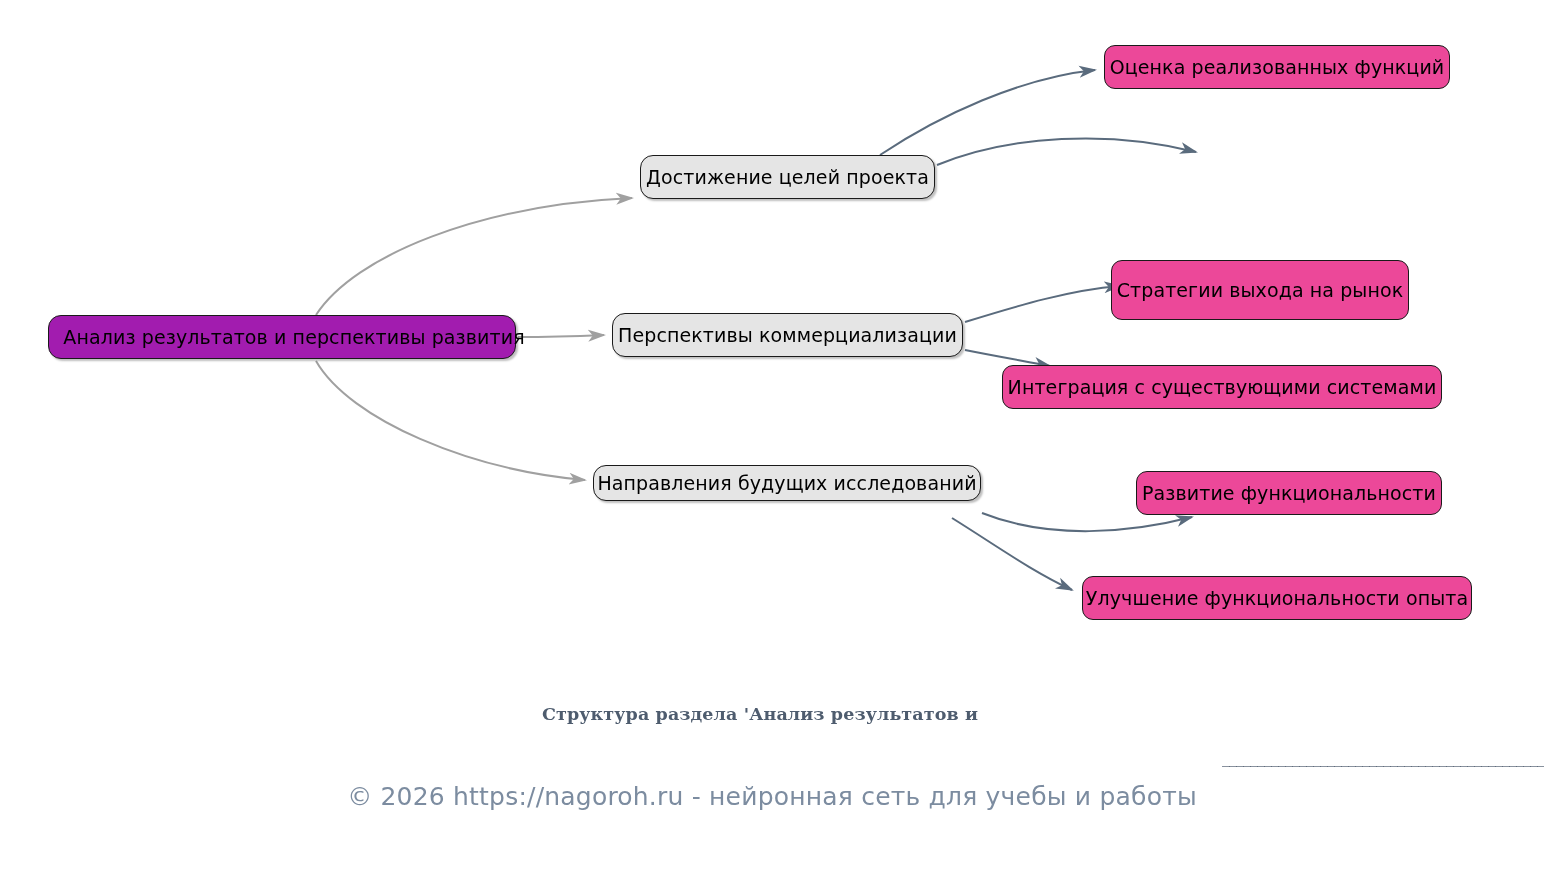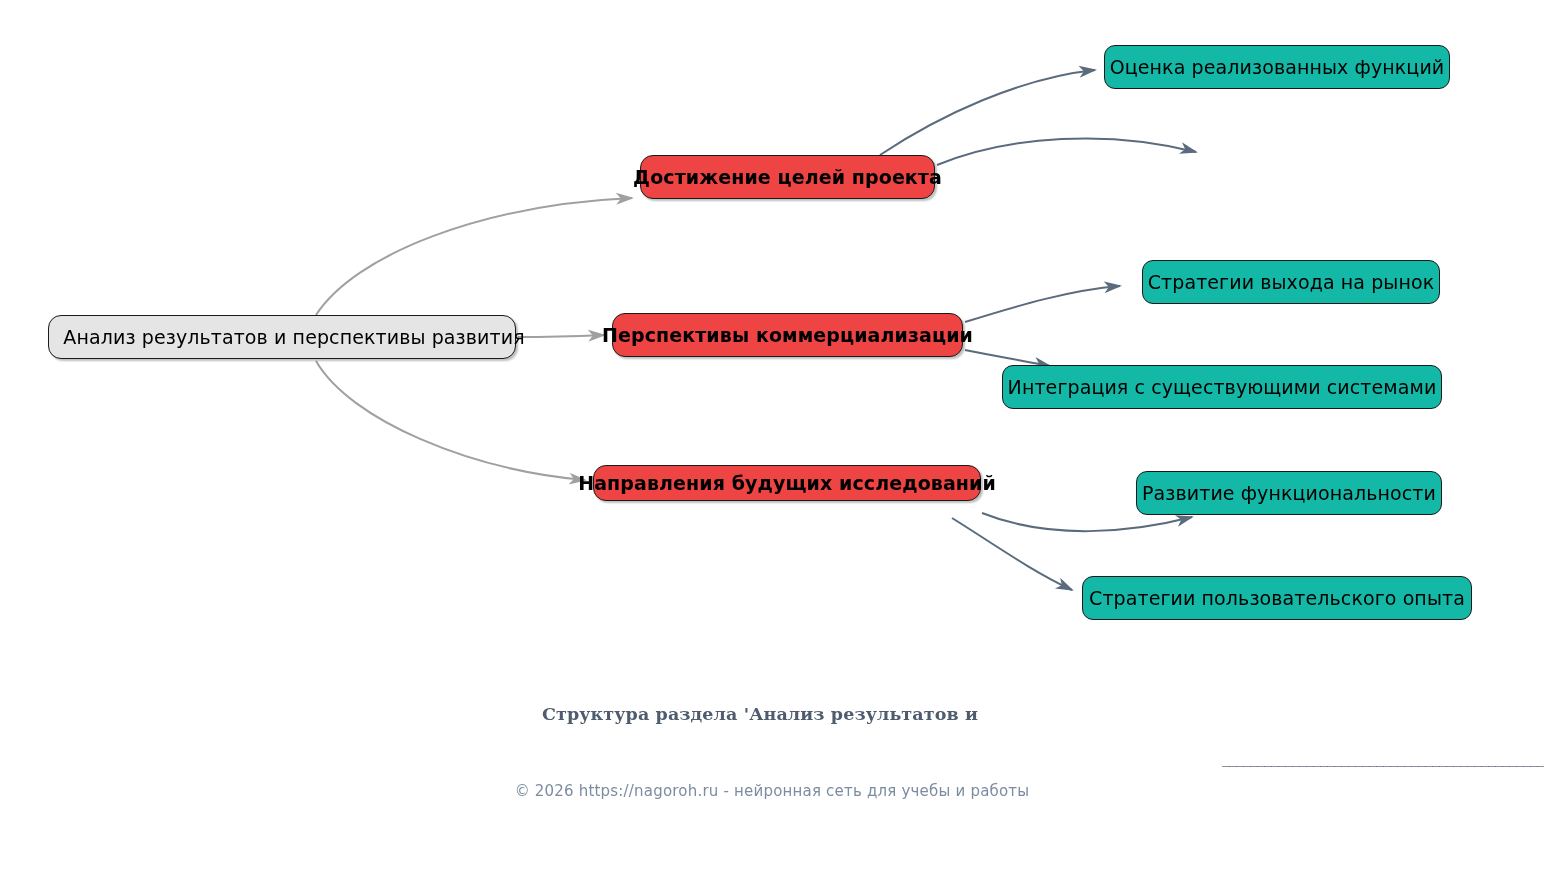--- a/index.html
+++ b/index.html
@@ -32,33 +32,32 @@
     align-items: center;
     justify-content: center;
     border-radius: 13px;
     font-family: "DejaVu Sans", sans-serif;
     font-size: 19px;
     color: #000000;
     white-space: nowrap;
     letter-spacing: 0.1px;
   }
   .node-root {
-    background: #e5e5e5;
+    background: #a21caf;
     border: 1.6px solid #1a1a1a;
     box-shadow: 2px 2px 2px rgba(0,0,0,0.25);
     padding-left: 24px;
   }
   .node-branch {
-    background: #ef4444;
+    background: #e5e5e5;
     border: 1.6px solid #1a1a1a;
     box-shadow: 2px 2px 2px rgba(0,0,0,0.25);
-    font-weight: bold;
   }
   .node-leaf {
-    background: #14b8a6;
+    background: #ec4899;
     border: 1.6px solid #1a1a1a;
     border-radius: 11px;
     text-align: center;
   }
   #caption {
     position: absolute;
     left: 0;
     width: 1520px;
     top: 704px;
     text-align: center;
@@ -83,21 +82,21 @@
     overflow: hidden;
     white-space: nowrap;
   }
   #footer {
     position: absolute;
     left: 0;
     width: 1544px;
     top: 782px;
     text-align: center;
     font-family: "DejaVu Sans", sans-serif;
-    font-size: 15px;
+    font-size: 25px;
     color: #7c8ca0;
     letter-spacing: 0.2px;
   }
 </style>
 </head>
 <body>
 
 <div id="canvas">
 
   <svg id="edge-layer" viewBox="0 0 1544 879">
@@ -136,31 +135,31 @@
   <div class="node node-branch" style="left:612px; top:313px; width:351px; height:44px;">
     <span>Перспективы коммерциализации</span>
   </div>
   <div class="node node-branch" style="left:593px; top:465px; width:388px; height:36px;">
     <span>Направления будущих исследований</span>
   </div>
 
   <div class="node node-leaf" style="left:1104px; top:45px; width:346px; height:44px;">
     <span>Оценка реализованных функций</span>
   </div>
-  <div class="node node-leaf" style="left:1142px; top:260px; width:298px; height:44px;">
+  <div class="node node-leaf" style="left:1111px; top:260px; width:298px; height:60px;">
     <span>Стратегии выхода на рынок</span>
   </div>
   <div class="node node-leaf" style="left:1002px; top:365px; width:440px; height:44px;">
     <span>Интеграция с существующими системами</span>
   </div>
   <div class="node node-leaf" style="left:1124px; top:471px; width:306px; height:44px;margin-left:12px;">
     <span>Развитие функциональности</span>
   </div>
   <div class="node node-leaf" style="left:1082px; top:576px; width:390px; height:44px;">
-    <span>Стратегии пользовательского опыта</span>
+    <span>Улучшение функциональности опыта</span>
   </div>
 
   <div id="caption">
     <span>Структура раздела 'Анализ результатов и</span>
   </div>
 
   <div id="divider">______________________________________________</div>
 
   <div id="footer">© 2026 https://nagoroh.ru - нейронная сеть для учебы и работы</div>
 

